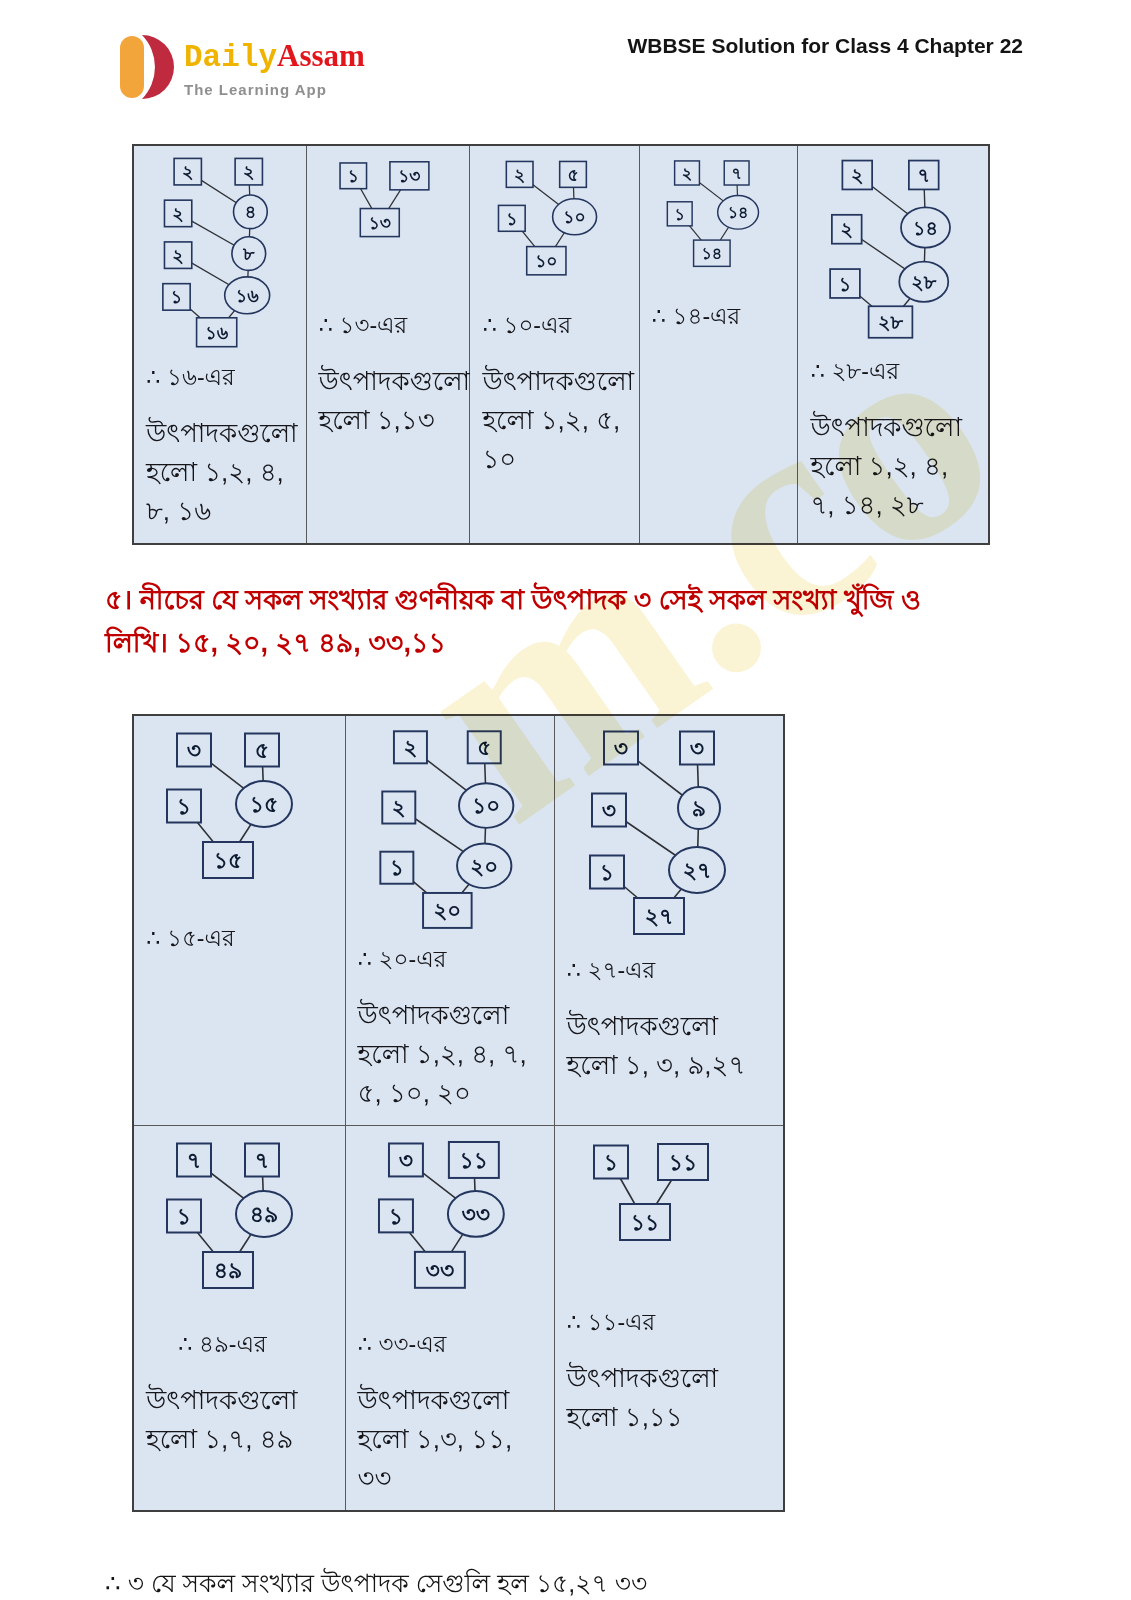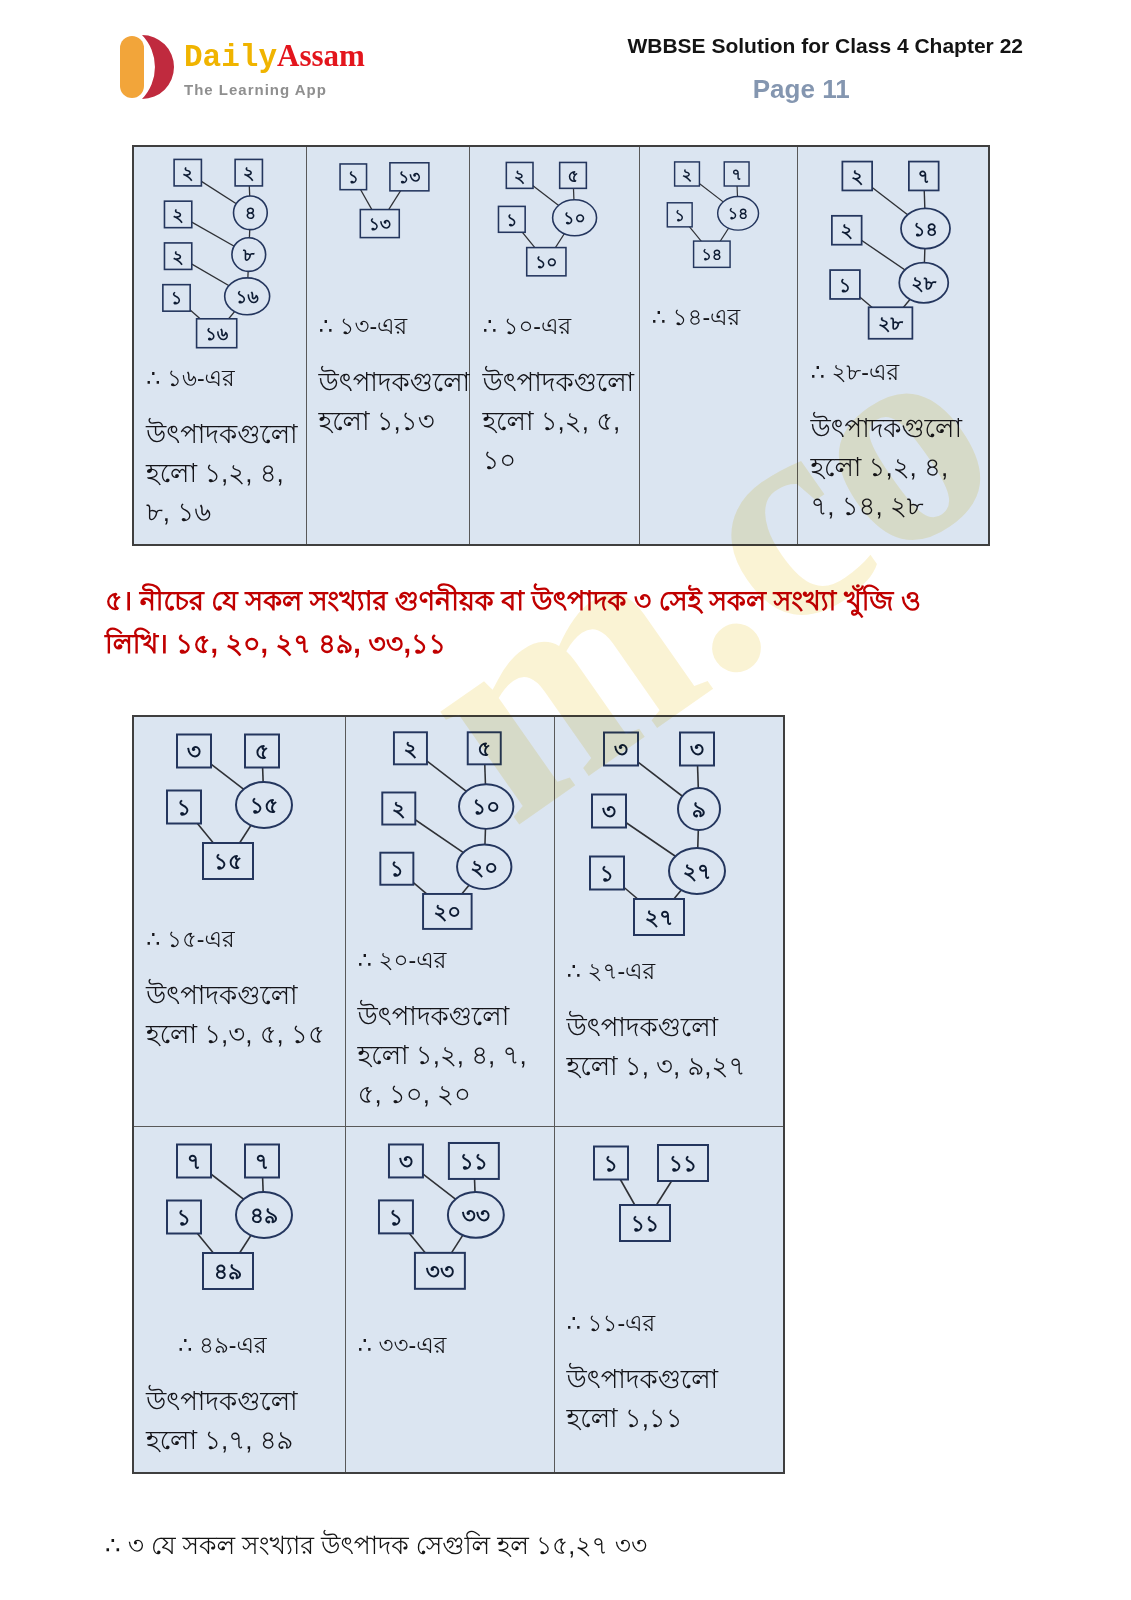--- a/index.html
+++ b/index.html
@@ -56,21 +56,20 @@
           <path d="M24,1 A32,32 0 1 1 24,65 A46,46 0 0 0 24,1 Z" fill="#c02a3e"></path>
         </svg>
       </span>
       <div>
         <div class="logo-text"><span class="logo-daily">Daily</span><span class="logo-assam">Assam</span></div>
         <div class="logo-tagline">The Learning App</div>
       </div>
     </div>
     <div class="head-right">
       <div class="head-title">WBBSE Solution for Class 4 Chapter 22</div>
-      <div class="page-label">Page 11</div>
     </div>
   </header>
 
   <section id="table1" class="grid g5">
       <div class="cell c5">
         <div class="treebox">
           <svg viewBox="0 0 175 248" width="175" height="248">
             <line x1="52" y1="22" x2="130" y2="72" stroke="#2f3136" stroke-width="1.6"></line>
             <line x1="128" y1="22" x2="130" y2="72" stroke="#2f3136" stroke-width="1.6"></line>
             <line x1="40" y1="74" x2="128" y2="124" stroke="#2f3136" stroke-width="1.6"></line>
@@ -210,21 +209,20 @@
             <text x="116" y="34" text-anchor="middle" font-size="22" font-weight="600" fill="#0d1b33">৫</text>
             <rect x="21" y="65.5" width="34" height="33" fill="#dbe5f1" stroke="#24365e" stroke-width="2"></rect>
             <text x="38" y="90" text-anchor="middle" font-size="22" font-weight="600" fill="#0d1b33">১</text>
             <ellipse cx="118" cy="80" rx="28" ry="23" fill="#dbe5f1" stroke="#24365e" stroke-width="2"></ellipse>
             <text x="118" y="88" text-anchor="middle" font-size="22" font-weight="600" fill="#0d1b33">১৫</text>
             <rect x="57" y="118" width="50" height="36" fill="#dbe5f1" stroke="#24365e" stroke-width="2"></rect>
             <text x="82" y="144" text-anchor="middle" font-size="22" font-weight="600" fill="#0d1b33">১৫</text>
           </svg>
         </div>
         <div class="therefore" style="margin-top: 34px;">∴ ১৫-এর</div>
-        <div class="factors">উৎপাদকগুলো হলো ১,৩, ৫, ১৫</div>
       </div>
       <div class="cell row1">
         <div class="treebox">
           <svg viewBox="0 0 180 218" width="180" height="218">
             <line x1="54" y1="24" x2="132" y2="84" stroke="#2f3136" stroke-width="1.6"></line>
             <line x1="130" y1="24" x2="132" y2="84" stroke="#2f3136" stroke-width="1.6"></line>
             <line x1="42" y1="86" x2="130" y2="146" stroke="#2f3136" stroke-width="1.6"></line>
             <line x1="132" y1="84" x2="130" y2="146" stroke="#2f3136" stroke-width="1.6"></line>
             <line x1="40" y1="148" x2="92" y2="192" stroke="#2f3136" stroke-width="1.6"></line>
             <line x1="130" y1="146" x2="92" y2="192" stroke="#2f3136" stroke-width="1.6"></line>
@@ -310,20 +308,21 @@
             <text x="116" y="34" text-anchor="middle" font-size="22" font-weight="600" fill="#0d1b33">১১</text>
             <rect x="21" y="65.5" width="34" height="33" fill="#dbe5f1" stroke="#24365e" stroke-width="2"></rect>
             <text x="38" y="90" text-anchor="middle" font-size="22" font-weight="600" fill="#0d1b33">১</text>
             <ellipse cx="118" cy="80" rx="28" ry="23" fill="#dbe5f1" stroke="#24365e" stroke-width="2"></ellipse>
             <text x="118" y="88" text-anchor="middle" font-size="22" font-weight="600" fill="#0d1b33">৩৩</text>
             <rect x="57" y="118" width="50" height="36" fill="#dbe5f1" stroke="#24365e" stroke-width="2"></rect>
             <text x="82" y="144" text-anchor="middle" font-size="22" font-weight="600" fill="#0d1b33">৩৩</text>
           </svg>
         </div>
         <div class="therefore" style="margin-top: 30px;">∴ ৩৩-এর</div>
+        <div class="factors">উৎপাদকগুলো হলো ১,৩, ১১, ৩৩</div>
       </div>
       <div class="cell">
         <div class="treebox">
           <svg viewBox="0 0 170 114" width="170" height="114">
             <line x1="44" y1="28" x2="78" y2="88" stroke="#2f3136" stroke-width="1.6"></line>
             <line x1="116" y1="28" x2="78" y2="88" stroke="#2f3136" stroke-width="1.6"></line>
             <rect x="27" y="11.5" width="34" height="33" fill="#dbe5f1" stroke="#24365e" stroke-width="2"></rect>
             <text x="44" y="36" text-anchor="middle" font-size="22" font-weight="600" fill="#0d1b33">১</text>
             <rect x="91" y="10" width="50" height="36" fill="#dbe5f1" stroke="#24365e" stroke-width="2"></rect>
             <text x="116" y="36" text-anchor="middle" font-size="22" font-weight="600" fill="#0d1b33">১১</text>

